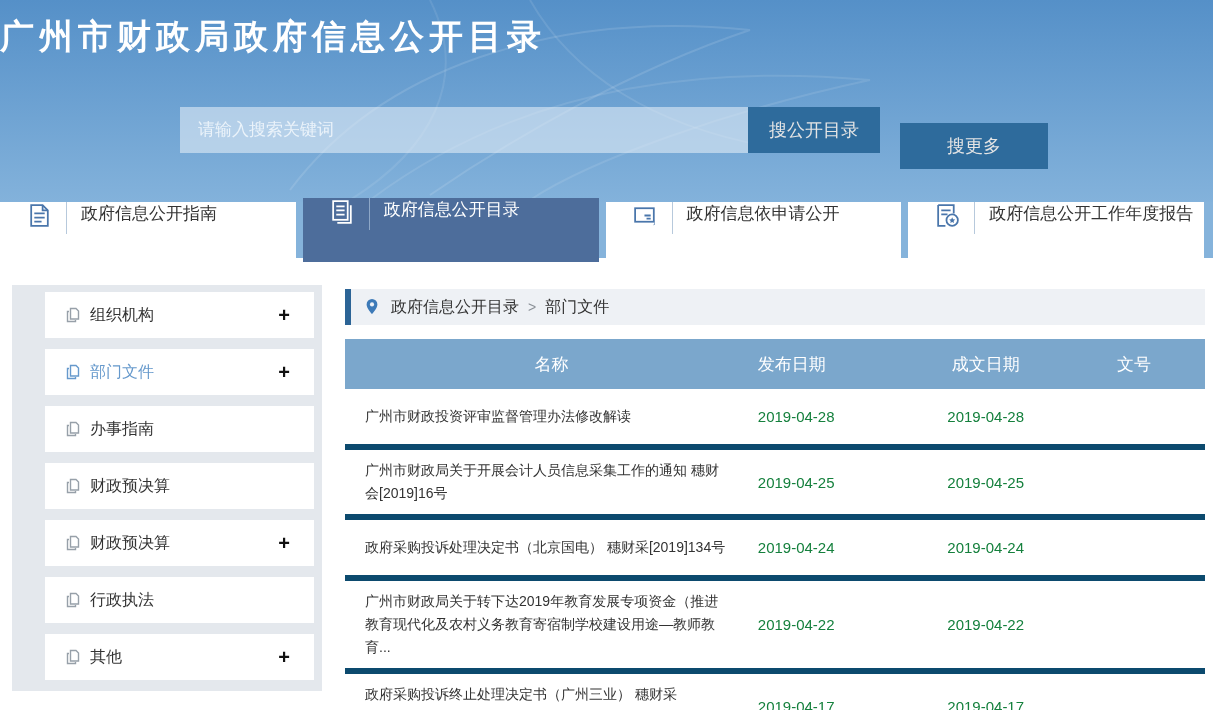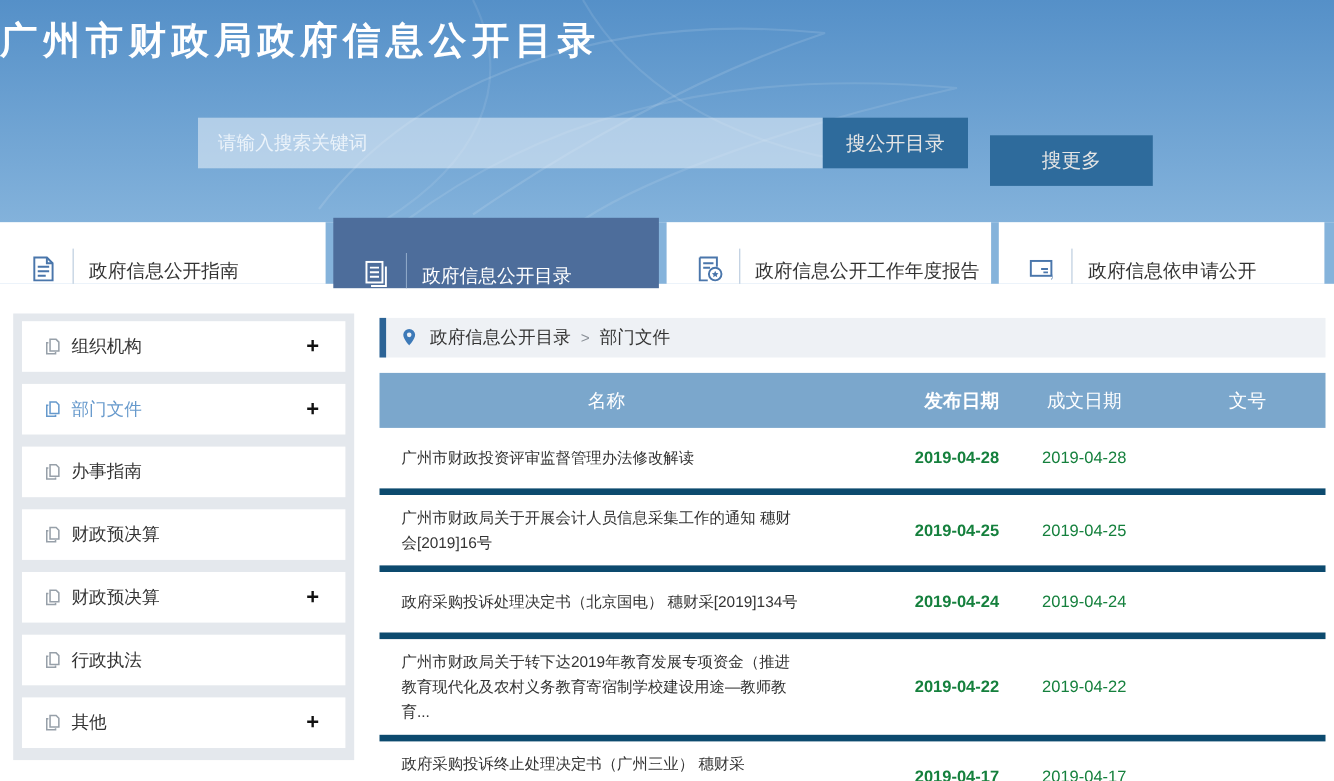--- a/index.html
+++ b/index.html
@@ -18,54 +18,54 @@
                   font-size:17px; color:#ffffff; }
   .search-input::placeholder { color:#eef5fb; opacity:0.95; }
   .btn { height:46px; border:none; background:var(--btn); color:#e5e5e5;
          font-size:18px; cursor:pointer; font-family:inherit; }
   .btn-catalog { width:132px; }
   .btn-more { width:148px; margin-left:20px;margin-top:32px; }
 
   
   .tab-strip { display:flex; gap:7px; height:56px; padding-right:9px;
                background:var(--strip); position:relative; }
-  .tab { flex:1; background:#ffffff; display:flex; align-items:flex-end;
+  .tab { flex:1; background:#ffffff; display:flex; align-items:flex-start;
          padding-left:26px; cursor:pointer; }
   .tab-icon { color:#4a76ab; display:flex; align-items:center; }
   .tab-divider { width:1px; height:32px; background:#b7c9dc; margin:0 14px 0 13px; }
   .tab-label { font-size:17px; color:#333; white-space:nowrap; }
   .tab.active { background:var(--active-tab); margin-top:-4px; margin-bottom:-4px; z-index:2; }
   .tab.active .tab-icon { color:#ffffff; }
   .tab.active .tab-divider { background:#8da7c7; }
   .tab.active .tab-label { color:#ffffff; }
 
   
   .main { display:flex; align-items:flex-start; background:#fff; }
 
   .sidebar { width:310px; margin:27px 0 0 12px; background:#e4e8ed; padding:7px 8px 0 8px; }
   .side-item { background:#fff; height:46px; margin-bottom:11px; display:flex;
-               align-items:center; padding:0 24px 0 20px; cursor:pointer; }
+               align-items:center; padding:0 24px 0 20px; cursor:pointer;margin-left:25px; }
   .side-doc-icon { color:#97a0a9; margin-right:9px; display:flex; }
   .side-label { flex:1; font-size:16px; color:#333; }
   .side-plus { font-size:20px; font-weight:bold; color:#111; line-height:1; }
   .side-item.active .side-label { color:var(--side-active); }
   .side-item.active .side-doc-icon { color:var(--side-active); }
 
   .content { width:860px; margin:31px 0 0 23px; }
   .breadcrumb { height:36px; background:#eef1f5; border-left:6px solid var(--crumb-bar);
                 display:flex; align-items:center; padding-left:13px; font-size:16px; color:#333; }
   .pin-icon { display:flex; margin-right:11px; }
   .crumb-sep { color:#8a9097; margin:0 9px; font-size:14px; }
   .crumb-link { cursor:pointer; }
 
   .doc-table { margin-top:14px; }
   .thead { height:50px; background:var(--thead); color:#fff; display:flex;
            align-items:center; font-size:17px; }
   .col-name { width:48%; text-align:center; }
-  .col-pub  { width:17.5%; text-align:right;font-weight:bold; }
+  .col-pub  { width:17.5%; text-align:left; }
   .col-writ { width:18%; text-align:center; }
   .col-num  { width:16.5%; text-align:center; }
   .trow { display:flex; align-items:center; min-height:61px;
           border-bottom:6px solid #0c4a6e; padding:9px 0; font-size:15px; color:#333; }
   .trow .col-name { text-align:left; padding:0 28px 0 20px; font-size:14px; line-height:1.65; cursor:pointer; }
   .trow .col-pub, .trow .col-writ, .trow .col-num { color:#15803d; }
 </style>
 </head>
 <body>
 
@@ -108,40 +108,40 @@
         <path d="M7 8 h8 M7 12 h8 M7 16 h8"></path>
       </svg>
     </span>
     <span class="tab-divider"></span>
     <span class="tab-label">政府信息公开目录</span>
   </div>
 
   <div class="tab">
     <span class="tab-icon">
       <svg width="27" height="27" viewBox="0 0 26 26" fill="none" stroke="currentColor" stroke-width="1.7">
+        <rect x="3" y="6" width="18" height="13"></rect>
+        <path d="M12 13 h6 M14 16 h4"></path>
+        <path d="M22 17 v4 q0 1.5 -1.5 1.5 l1 -1.8 z" fill="currentColor" stroke="none"></path>
+      </svg>
+    </span>
+    <span class="tab-divider"></span>
+    <span class="tab-label">政府信息依申请公开</span>
+  </div>
+
+  <div class="tab">
+    <span class="tab-icon">
+      <svg width="27" height="27" viewBox="0 0 26 26" fill="none" stroke="currentColor" stroke-width="1.7">
         <path d="M4 3 h15 v8 M4 3 v20 h7"></path>
         <path d="M7 8 h9 M7 12 h6"></path>
         <circle cx="17.5" cy="17.5" r="5.5"></circle>
         <path d="M17.5 14.6 l0.9 1.9 2 0.3 -1.5 1.4 0.4 2 -1.8 -1 -1.8 1 0.4 -2 -1.5 -1.4 2 -0.3 z" fill="currentColor" stroke="none"></path>
       </svg>
     </span>
     <span class="tab-divider"></span>
     <span class="tab-label">政府信息公开工作年度报告</span>
-  </div>
-
-  <div class="tab">
-    <span class="tab-icon">
-      <svg width="27" height="27" viewBox="0 0 26 26" fill="none" stroke="currentColor" stroke-width="1.7">
-        <rect x="3" y="6" width="18" height="13"></rect>
-        <path d="M12 13 h6 M14 16 h4"></path>
-        <path d="M22 17 v4 q0 1.5 -1.5 1.5 l1 -1.8 z" fill="currentColor" stroke="none"></path>
-      </svg>
-    </span>
-    <span class="tab-divider"></span>
-    <span class="tab-label">政府信息依申请公开</span>
   </div>
 </div>
 
 <div class="main">
 
   <div class="sidebar">
     <div class="side-item">
       <span class="side-doc-icon">
         <svg width="16" height="16" viewBox="0 0 16 16" fill="none" stroke="currentColor" stroke-width="1.4">
           <path d="M5.5 1.5 h5.5 l2.5 2.5 v8 h-8 z"></path>

